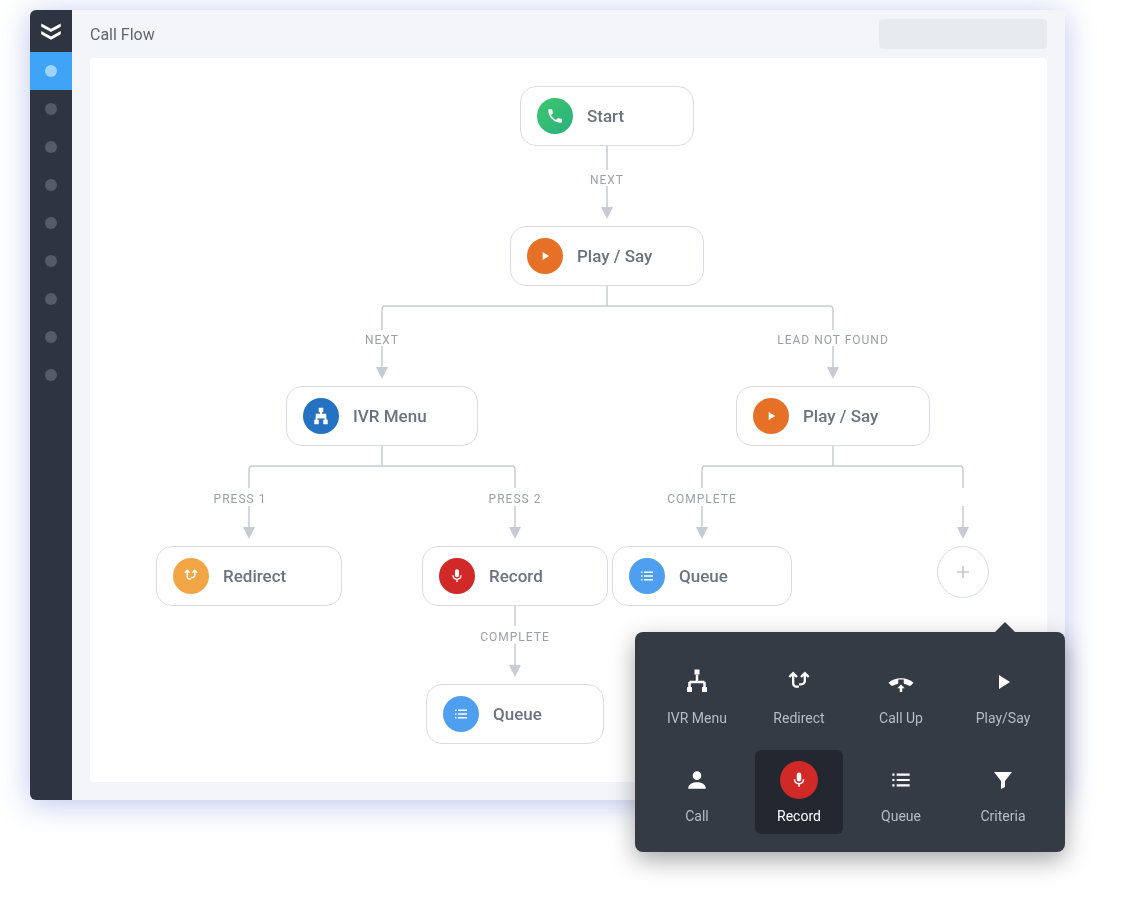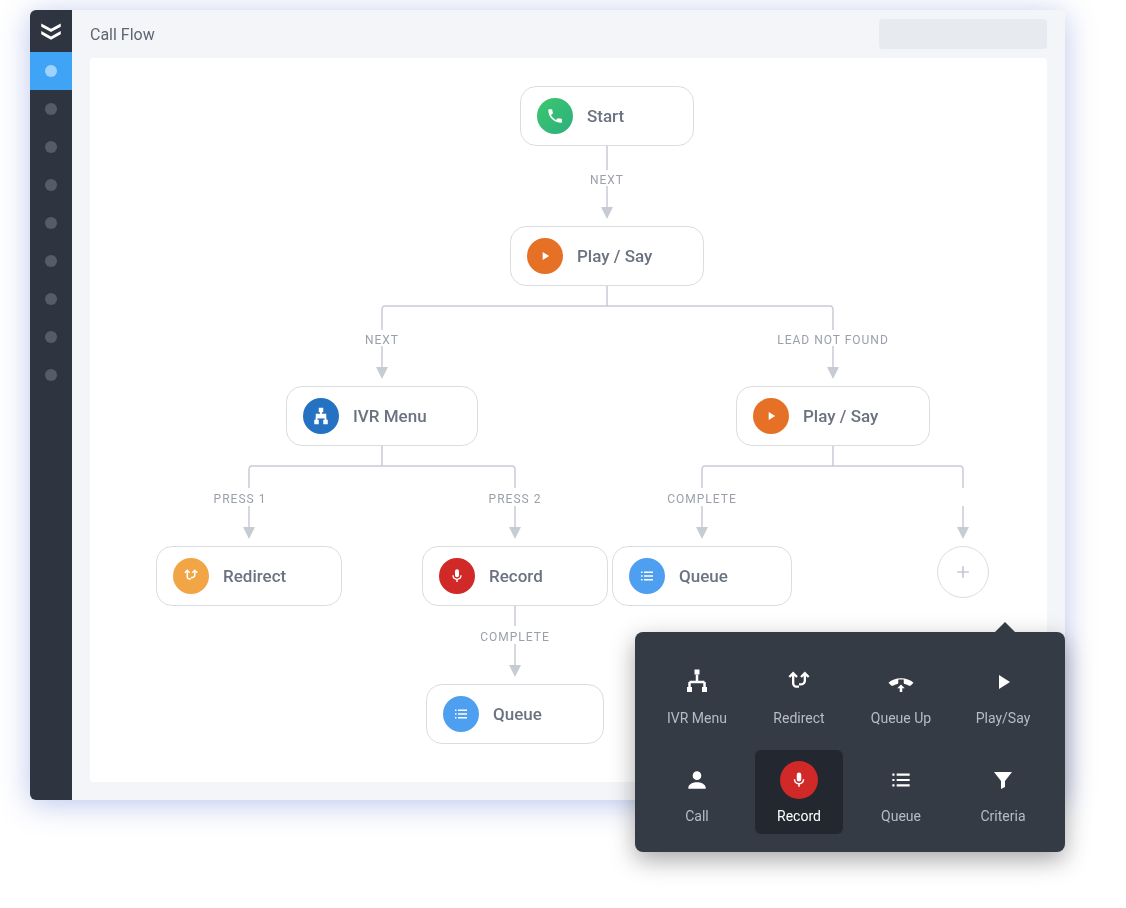--- a/index.html
+++ b/index.html
@@ -361,21 +361,21 @@
           </div>
           <span class="pi-label">Redirect</span>
         </div>
         <div class="pick-item">
           <div class="pi-icon">
             <svg width="30" height="30" viewBox="0 0 24 24">
                 <path fill="#fff" d="M12 9C8 9 4.5 10.3 2 12.5l2.2 2.2c.4.4 1 .5 1.4.2 1-.6 2.1-1 3.3-1.3.5-.1.9-.6.9-1.1V10c.7-.1 1.4-.1 2.2-.1s1.5 0 2.2.1v2.5c0 .5.4 1 .9 1.1 1.2.3 2.3.7 3.3 1.3.5.3 1.1.2 1.4-.2L22 12.5C19.5 10.3 16 9 12 9z"></path>
                 <path fill="#fff" d="M12 14l-3 3h2v3h2v-3h2z"></path>
               </svg>
           </div>
-          <span class="pi-label">Queue Up</span>
+          <span class="pi-label">Call Up</span>
         </div>
         <div class="pick-item">
           <div class="pi-icon">
             <svg width="24" height="24" viewBox="0 0 24 24">
                 <path fill="#fff" d="M8 5v14l11-7z"></path>
               </svg>
           </div>
           <span class="pi-label">Play/Say</span>
         </div>
         <div class="pick-item">

